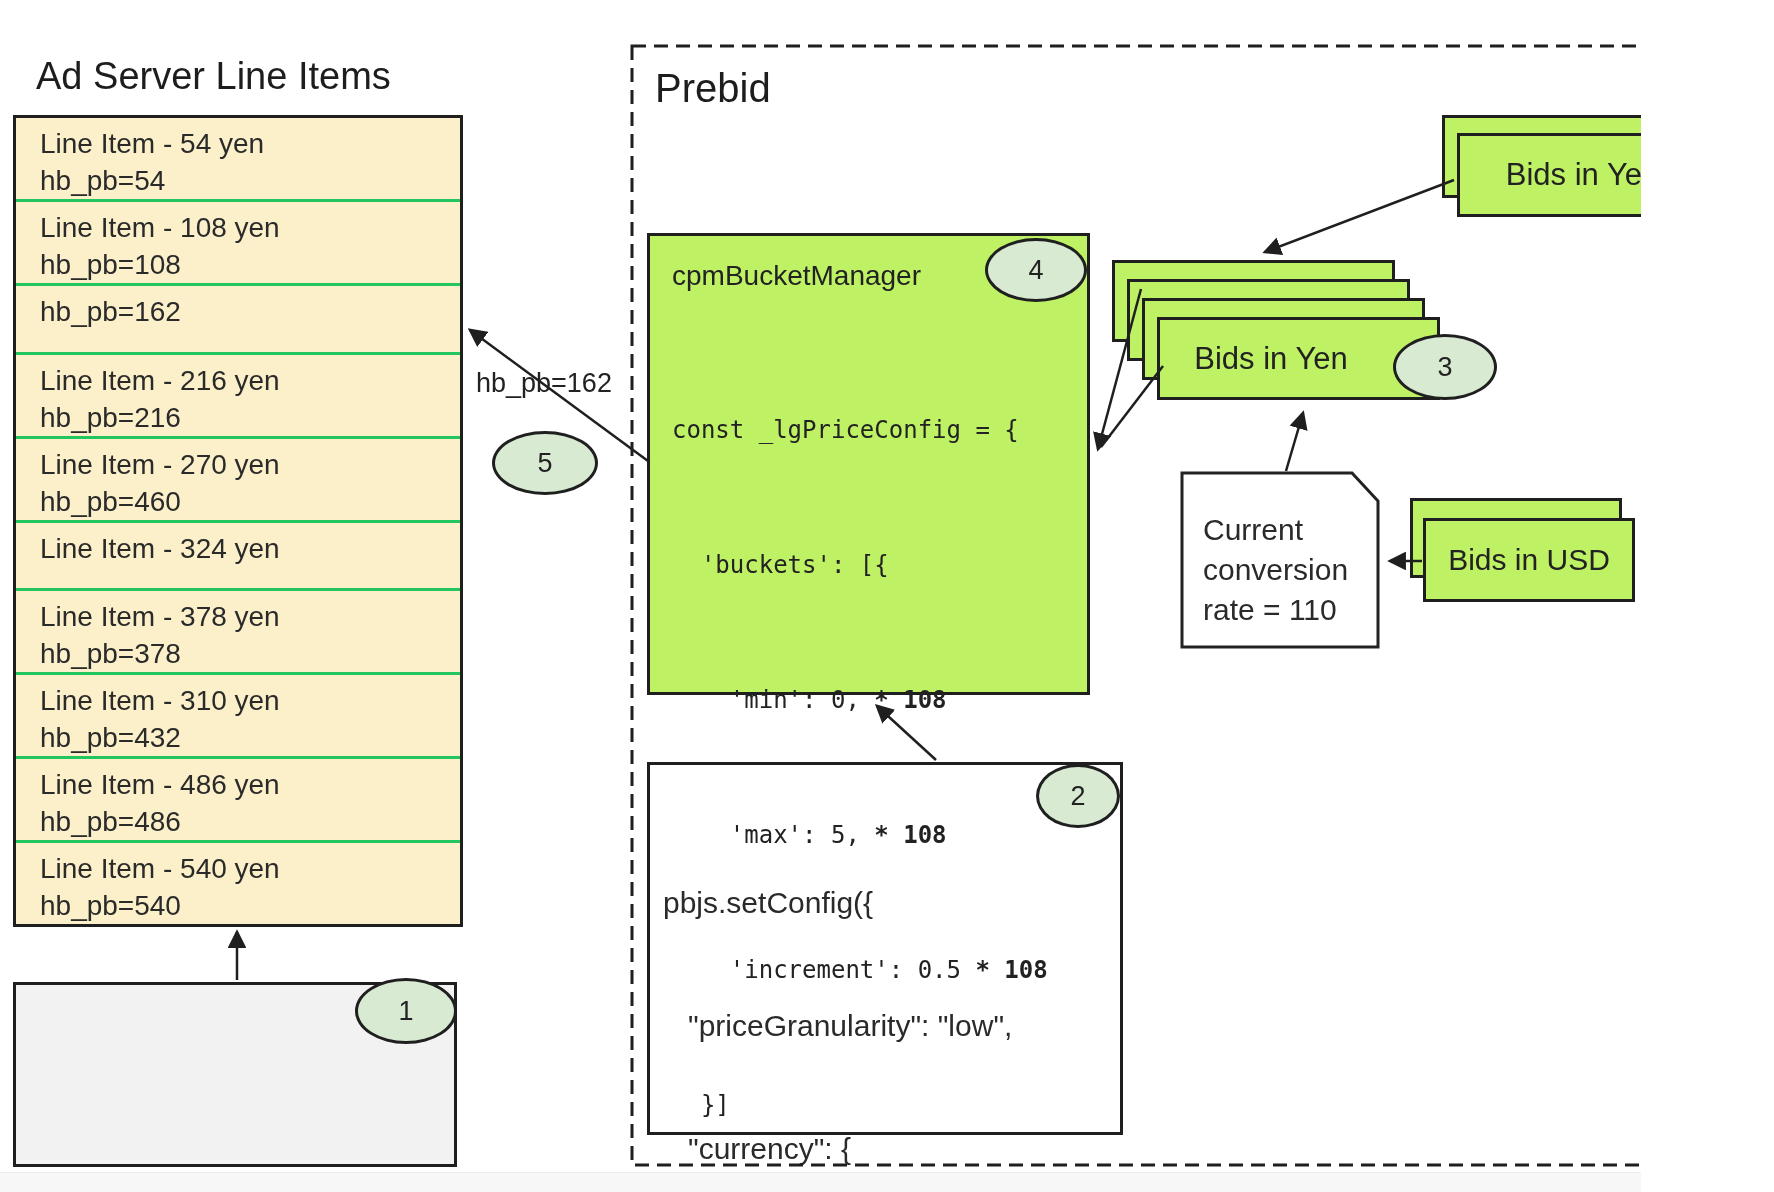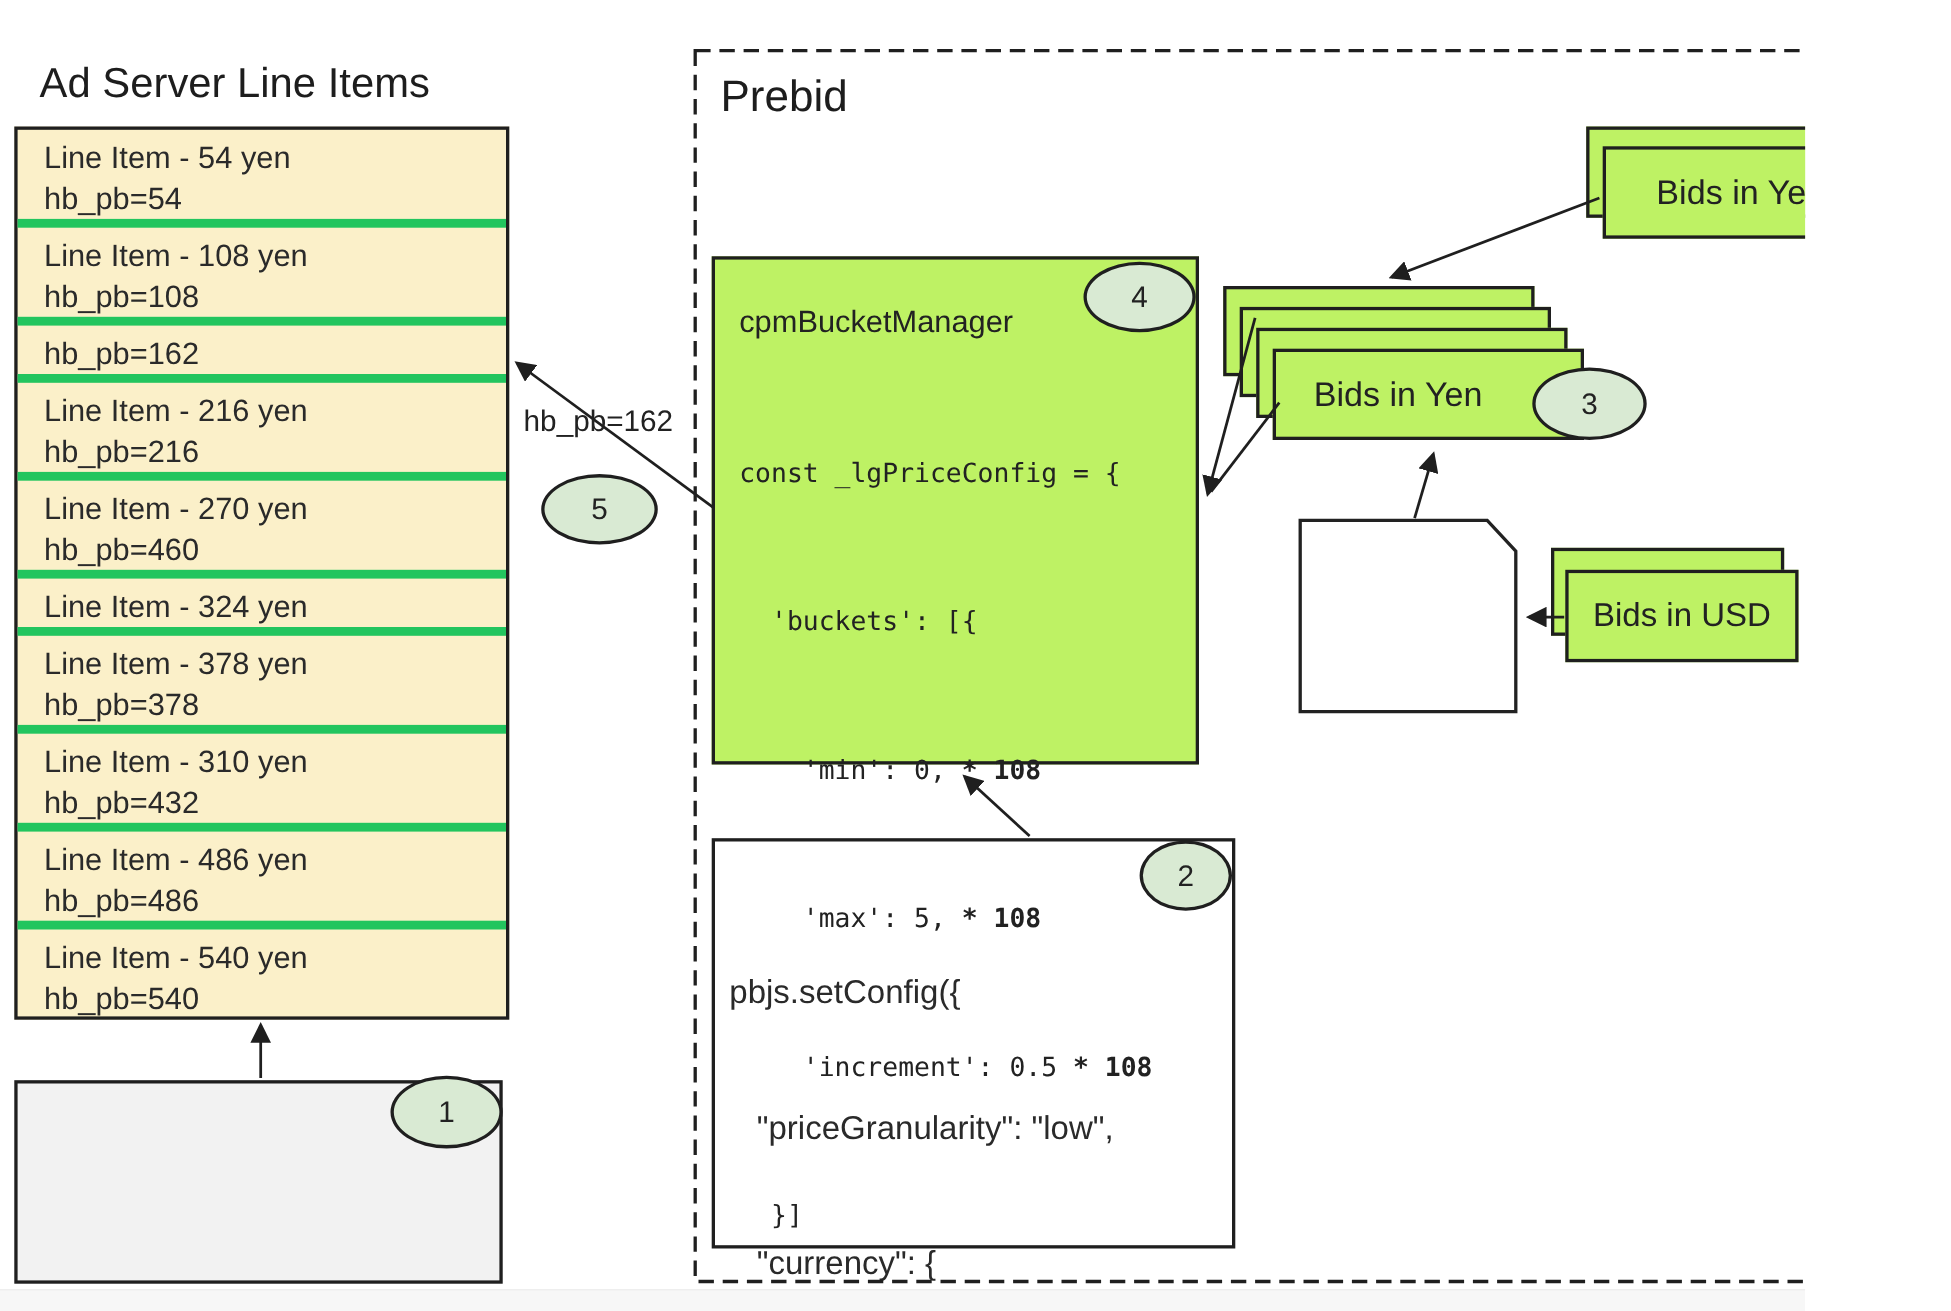--- a/index.html
+++ b/index.html
@@ -7,37 +7,37 @@
           font-family:"Liberation Sans",sans-serif;color:#2a2a2a;}
   .abs{position:absolute;}
 
   
   .big-title{font-size:38px;color:#1d1d1d;white-space:nowrap;}
   .prebid-title{font-size:40px;color:#1d1d1d;white-space:nowrap;z-index:3;}
 
   
   .li-table{left:13px;top:115px;width:444px;height:806px;border:3px solid #1f1f1f;
             background:#fbf0c9;display:flex;flex-direction:column;z-index:2;}
-  .li-row{flex:1;border-bottom:8px solid #22c55e;padding:7px 8px 0 24px;box-sizing:border-box;
+  .li-row{flex:1;border-bottom:3px solid #22c55e;padding:7px 8px 0 24px;box-sizing:border-box;
           font-size:28px;line-height:37px;}
   .li-row:last-child{border-bottom:none;}
 
   
   .installer{left:13px;top:982px;width:444px;height:185px;border:3px solid #1f1f1f;
              background:#f2f2f2;box-sizing:border-box;z-index:2;}
   .installer-title{left:38px;top:998px;font-size:31px;}
   .installer-note{left:38px;top:1064px;font-size:31px;line-height:43px;}
 
   
   .blue{background:#bef264;border:3px solid #1f1f1f;box-sizing:border-box;z-index:2;}
   .card-label{display:flex;align-items:center;justify-content:center;font-size:31px;color:#222;}
 
   
   .bucket-box{left:647px;top:233px;width:443px;height:462px;}
-  .bucket-title{left:672px;top:260px;font-size:28px;color:#222;z-index:3;margin-top:17px;}
+  .bucket-title{left:672px;top:260px;font-size:28px;color:#222;z-index:3;}
   .bucket-code{left:672px;top:318px;font-size:24px;line-height:45px;
                font-family:"DejaVu Sans Mono",monospace;white-space:pre;z-index:3;color:#222;}
   .bucket-code .b{font-weight:bold;}
 
   
   .setconfig{left:647px;top:762px;width:476px;height:373px;border:3px solid #1f1f1f;
              background:#ffffff;box-sizing:border-box;z-index:2;}
   .setconfig-code{left:663px;top:800px;font-size:30px;line-height:41px;white-space:pre;z-index:3;color:#2a2a2a;}
 
   
@@ -145,20 +145,25 @@
   <div class="abs blue" style="left:1142px;top:298px;width:283px;height:82px;"></div>
   <div class="abs blue card-label" style="left:1157px;top:317px;width:283px;height:83px;padding-right:55px;">
     <span>Bids in Yen</span>
   </div>
 
   <div class="abs blue" style="left:1410px;top:498px;width:212px;height:80px;"></div>
   <div class="abs blue card-label" style="left:1423px;top:518px;width:212px;height:84px;font-size:30px;">
     <span>Bids in USD</span>
   </div>
 
+  <div class="abs conv-text">
+    <div>Current</div>
+    <div>conversion</div>
+    <div>rate = 110</div>
+  </div>
 
   <div class="abs hbpb">hb_pb=162</div>
 
   <div class="abs badge" style="left:355px;top:978px;width:102px;height:66px;">1</div>
   <div class="abs badge" style="left:1036px;top:764px;width:84px;height:64px;">2</div>
   <div class="abs badge" style="left:1393px;top:334px;width:104px;height:66px;">3</div>
   <div class="abs badge" style="left:985px;top:238px;width:102px;height:64px;">4</div>
   <div class="abs badge" style="left:492px;top:431px;width:106px;height:64px;">5</div>
 
   <svg class="abs arrows" width="1774" height="1192" viewBox="0 0 1774 1192">

